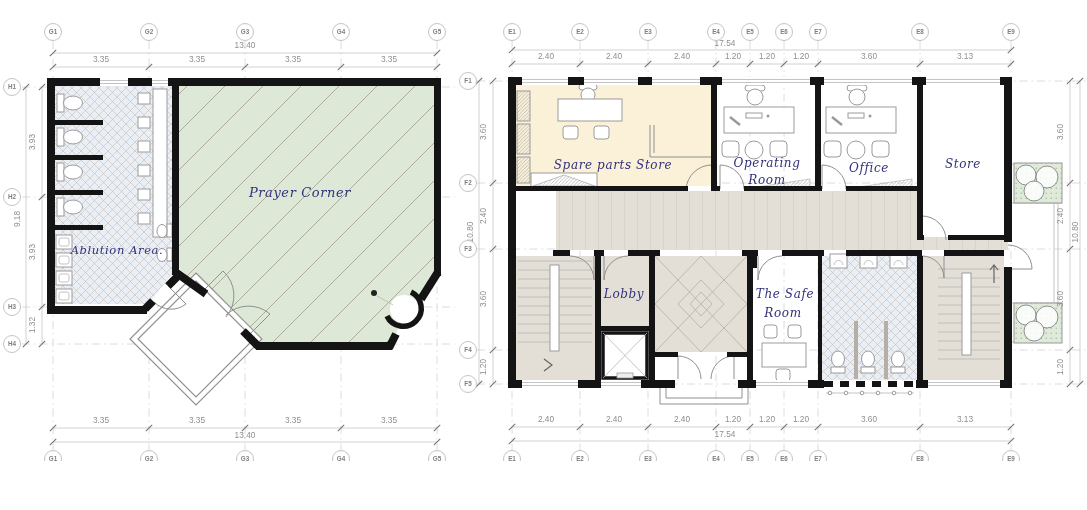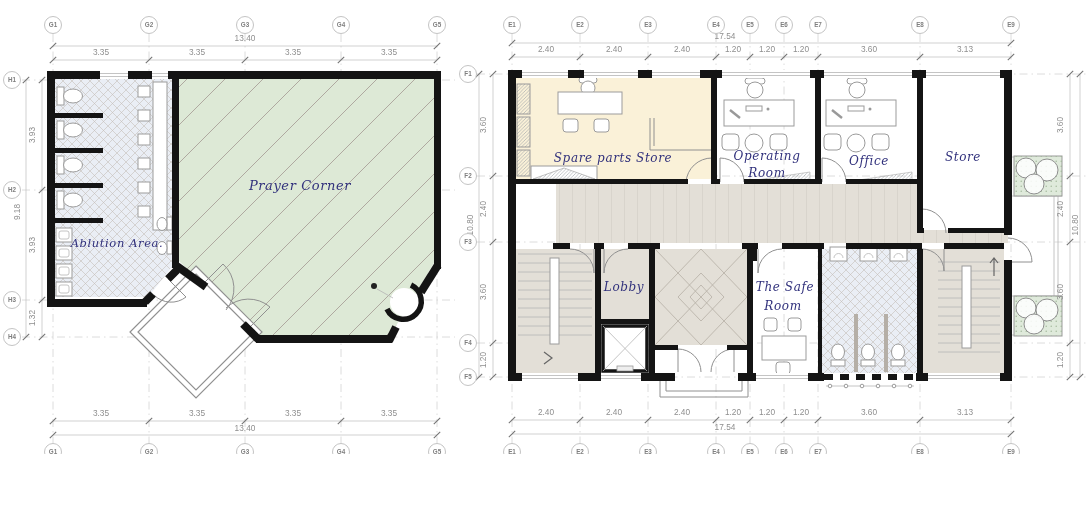--- a/index.html
+++ b/index.html
@@ -1,16 +1,16 @@
 <!DOCTYPE html>
 <html><head>
 <meta charset="utf-8">
 <style>
   html,body{margin:0;padding:0;background:#ffffff;}
-  .canvas{position:relative;width:1087px;height:454px;background:#fff;overflow:hidden;}
+  .canvas{position:relative;width:1087px;height:454px;background:#fff;overflow:hidden;margin-top:7px;}
   svg{display:block;}
   .dim{font-family:"Liberation Sans",sans-serif;font-size:8.3px;fill:#8f8f8f;}
   .gridlbl{font-family:"Liberation Sans",sans-serif;font-size:6.3px;font-weight:bold;fill:#7f7f7f;}
   .room{font-family:"DejaVu Serif",serif;font-style:italic;fill:#31317c;letter-spacing:0.6px;}
   .room-lg{font-size:13px;}
   .room-md{font-size:12px;}
   .room-sm{font-size:11.5px;}
   .gl{stroke:#d3d3d3;stroke-width:0.8;stroke-dasharray:8 4 1.5 4;fill:none;}
   .dl{stroke:#bdbdbd;stroke-width:0.7;fill:none;}
   .wall{fill:#141414;}

